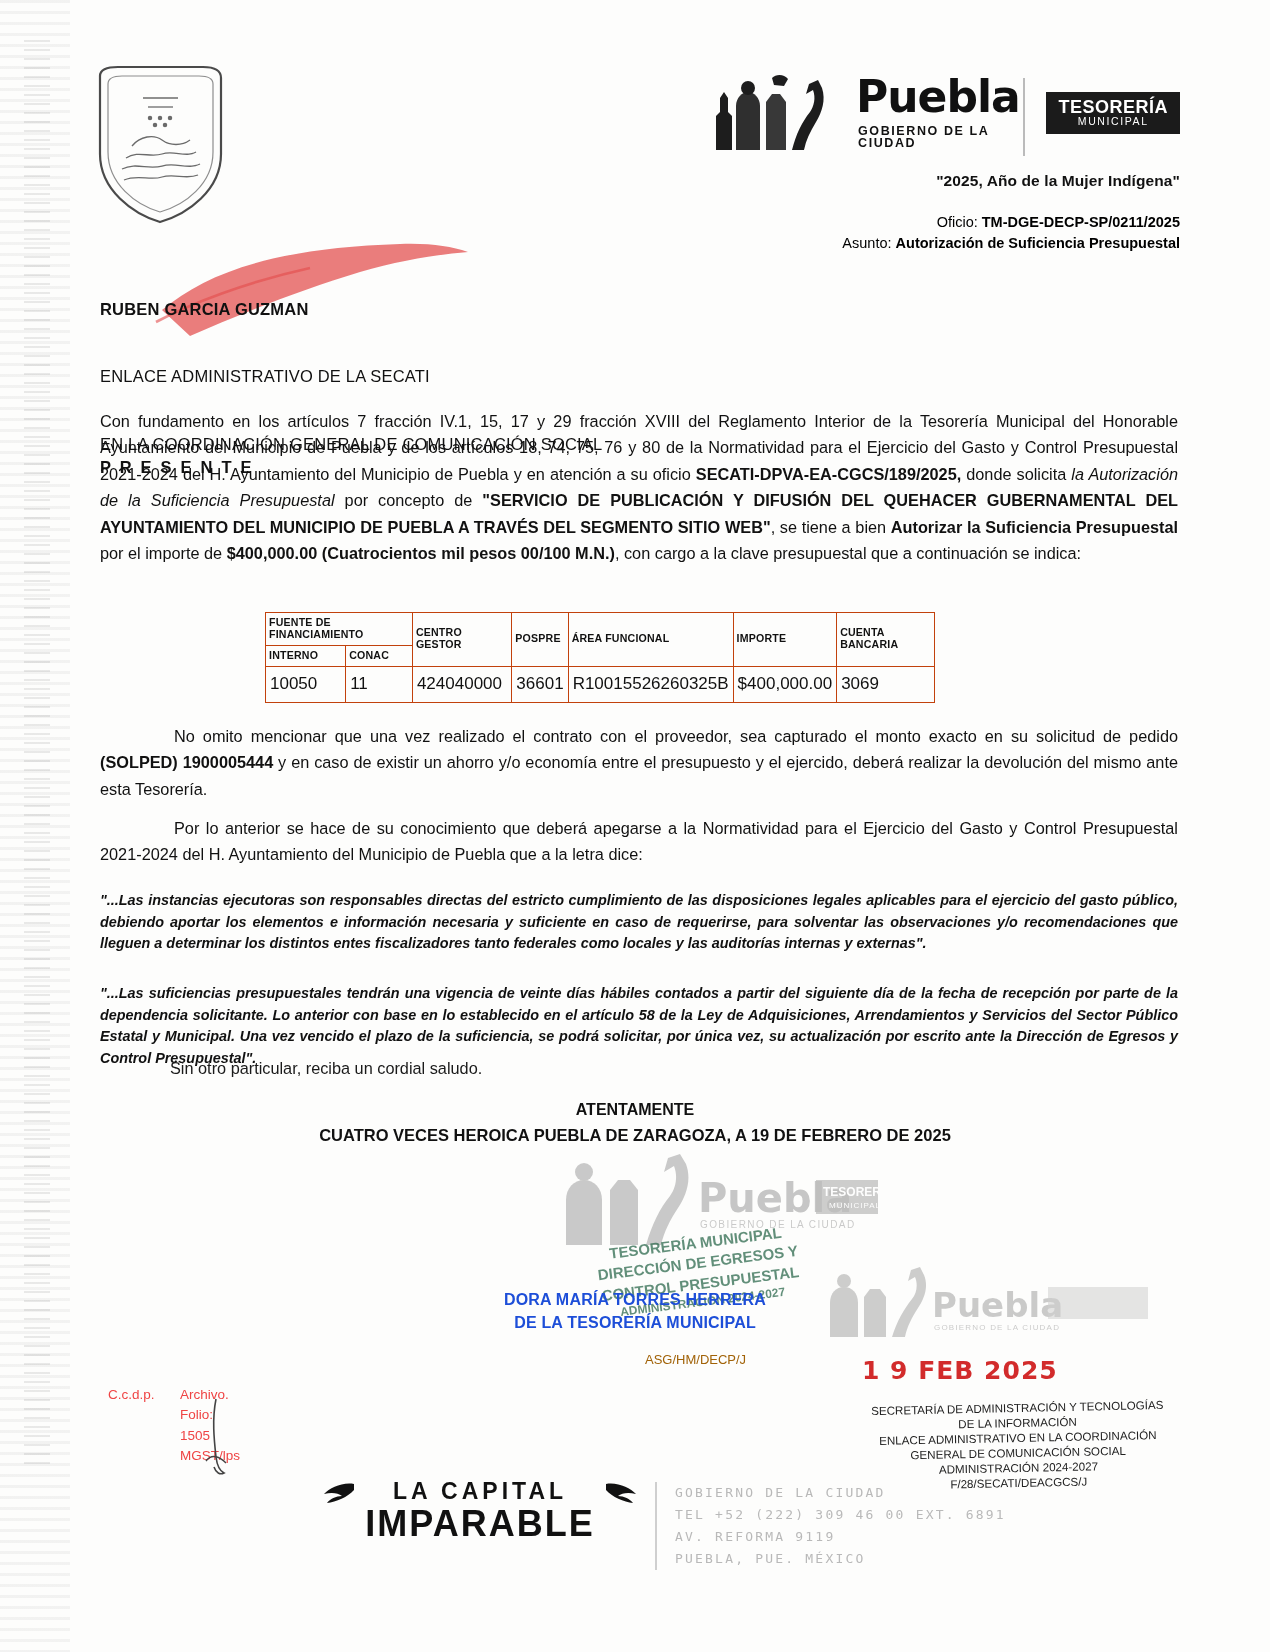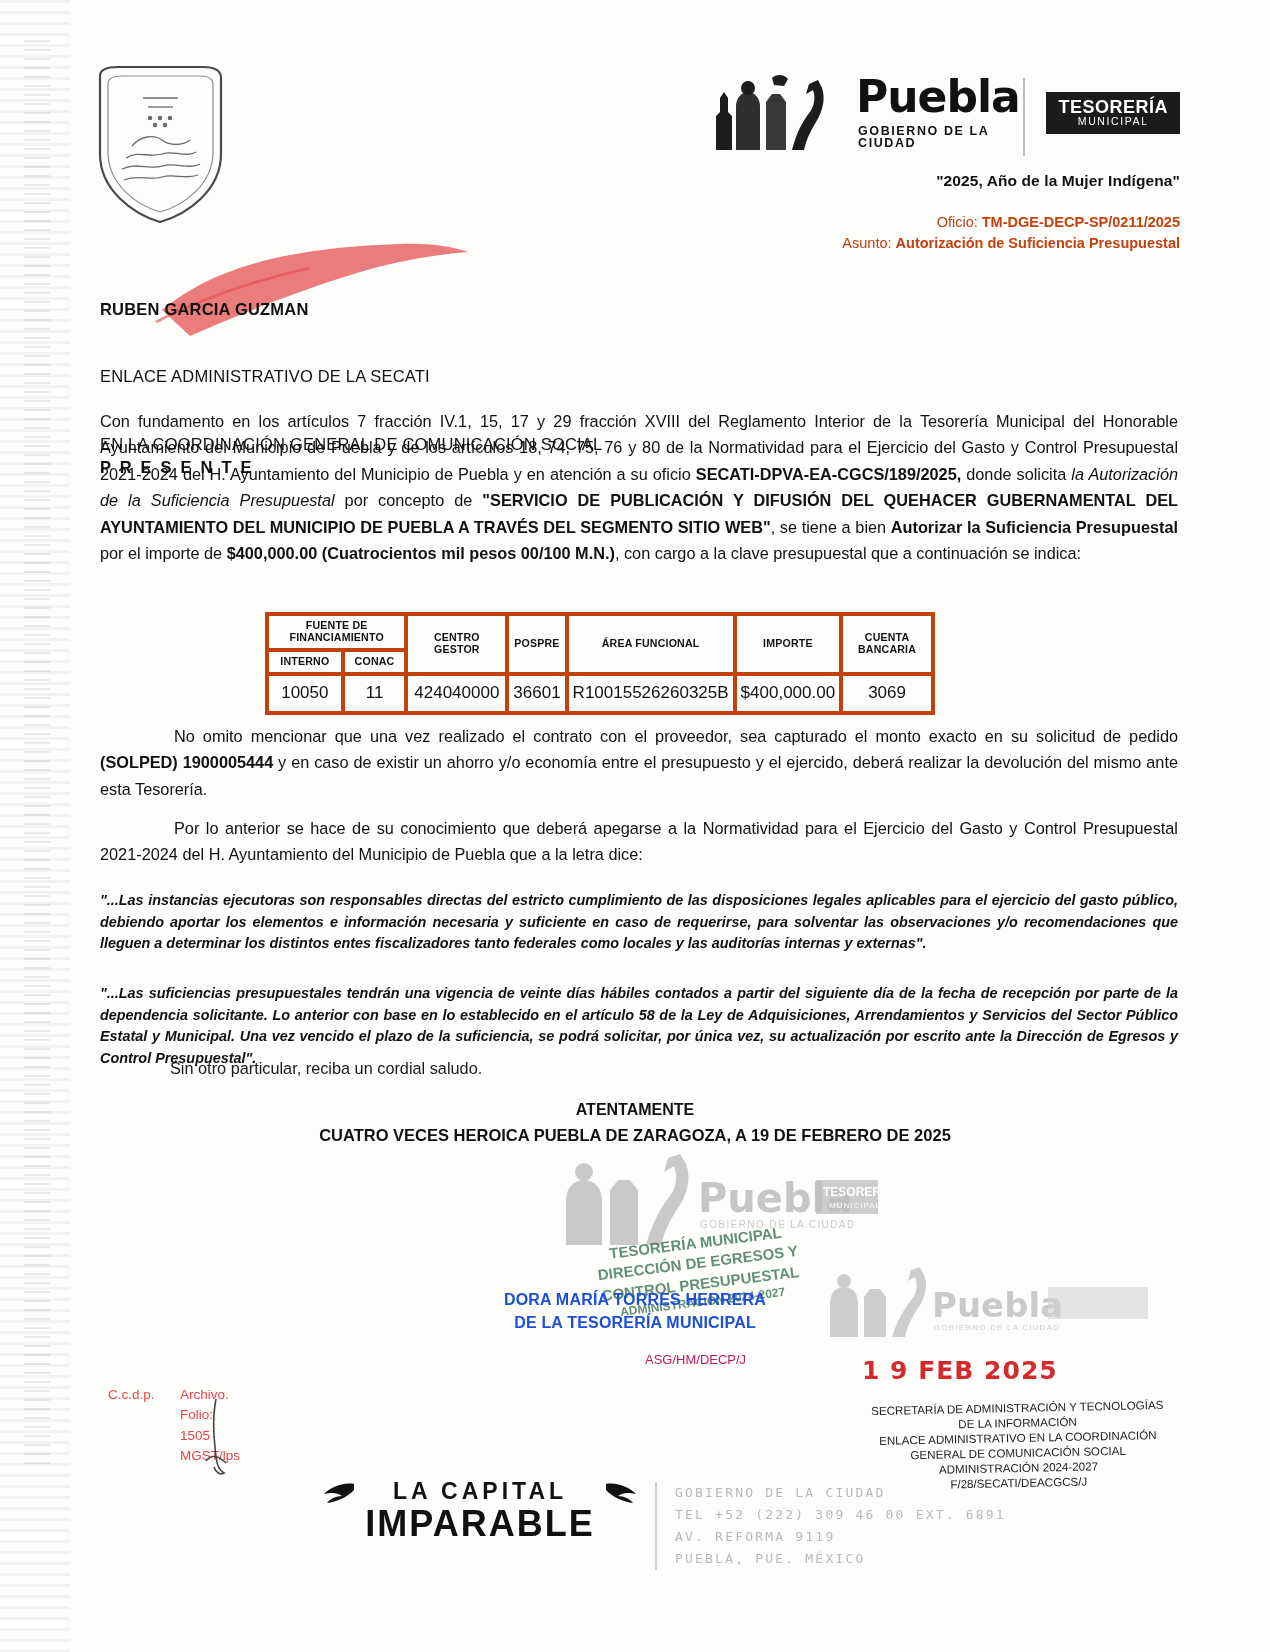--- a/index.html
+++ b/index.html
@@ -117,21 +117,21 @@
     font-weight: 700;
     color: #111;
     letter-spacing: .1px;
   }
   .oficio {
     position: absolute;
     right: 90px; top: 212px;
     text-align: right;
     font-size: 14.5px;
     line-height: 1.45;
-    color: #c2410c;
+    color: #000000;
   }
   .oficio .lbl { font-weight: 400; }
   .oficio .val { font-weight: 700; }
 
   
   .pen {
     position: absolute;
     left: 150px; top: 230px;
     width: 360px; height: 120px;
     pointer-events: none;
@@ -172,22 +172,22 @@
     top: 612px;
     width: 670px;
   }
   table.presup {
     border-collapse: collapse;
     width: 100%;
     font-size: 11px;
     color: #111;
   }
   table.presup th, table.presup td {
-    border: 4px solid #c2410c;
-    text-align: center;
+    border: 1px solid #c2410c;
+    text-align: left;
     vertical-align: middle;
   }
   table.presup th {
     font-weight: 700;
     line-height: 1.12;
     padding: 4px 3px;
     font-size: 10.6px;
     letter-spacing: .2px;
   }
   table.presup td {
@@ -509,21 +509,21 @@
       <text x="114" y="65" font-family="Liberation Sans, sans-serif" font-size="8" letter-spacing="1.2" fill="#5f5f5f" opacity=".8">GOBIERNO DE LA CIUDAD</text>
       <rect x="228" y="22" width="100" height="32" fill="#8a8a8a" opacity=".55"></rect>
     </svg>
   </div>
 
   <div class="signer">
     <div>DORA MARÍA TORRES HERRERA</div>
     <div>DE LA TESORERÍA MUNICIPAL</div>
   </div>
 
-  <div style="position:absolute; left:645px; top:1352px; font-size:13px; color:#be185d;">ASG/HM/DECP/J</div>
+  <div style="position:absolute; left:645px; top:1352px; font-size:13px; color:#a16207;">ASG/HM/DECP/J</div>
 
   <div class="date-stamp">1 9 FEB 2025</div>
 
   <div class="ccdp">
     <div>C.c.d.p.</div>
     <div class="col2">
       <div>Archivo.</div>
       <div>Folio: 1505</div>
       <div>MGST/lps</div>
     </div>

